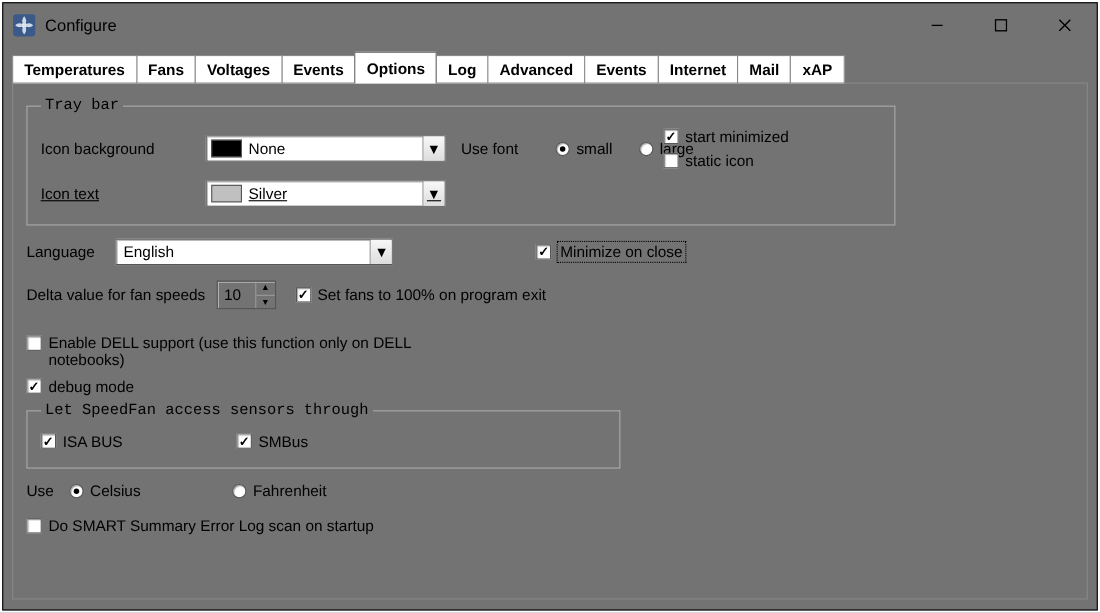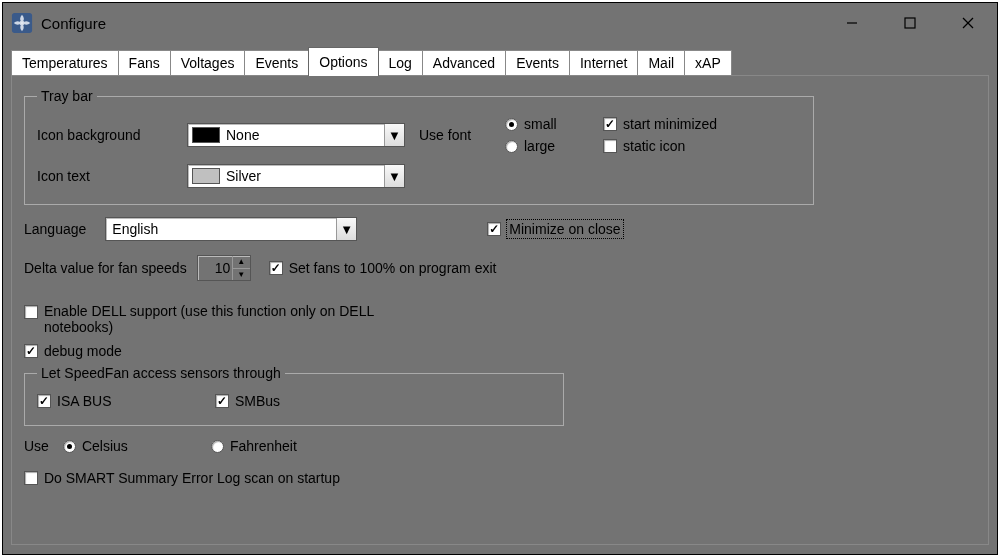--- a/index.html
+++ b/index.html
@@ -47,20 +47,21 @@
   align-items: center;
   justify-content: center;
   font-size: 18px;
 }
 .tabs {
   display: flex;
   padding: 0 8px;
   margin-top: 4px;
   border-bottom: none;
   align-items: flex-end;
+  font-weight: bold;
 }
 .tab {
   padding: 4px 10px 5px 10px;
   border: 1px solid #888;
   border-bottom: none;
   background: #fff;
   font-size: 14px;
   margin-right: -1px;
   position: relative;
   cursor: default;
@@ -81,20 +82,21 @@
   top: -1px;
 }
 fieldset {
   border: 1px solid #aaa;
   margin: 4px 0 12px 0;
   padding: 8px 12px 12px 12px;
 }
 legend {
   font-size: 14px;
   padding: 0 4px;
+  font-family: Liberation Mono, monospace;
 }
 .row {
   display: flex;
   align-items: center;
   margin: 4px 0;
 }
 .label {
   font-size: 14px;
 }
 .combo {
@@ -169,21 +171,21 @@
   display: inline-flex;
   align-items: stretch;
   border: 1px solid #555;
   height: 26px;
   box-shadow: inset 1px 1px 0 #bbb;
 }
 .spinner-val {
   width: 34px;
   display: flex;
   align-items: center;
-  padding-left: 17px;
+  padding-left: 6px;
   font-size: 14px;
 }
 .spinner-btns {
   width: 18px;
   display: flex;
   flex-direction: column;
   border-left: 1px solid #999;
 }
 .spinner-btns div {
   flex: 1;
@@ -254,21 +256,21 @@
 
       <div class="row">
         <span class="label" style="width:150px;">Icon background</span>
         <div class="combo" style="width:218px;">
           <div class="combo-swatch" style="background:#000;"></div>
           <span class="combo-text">None</span>
           <div class="combo-btn">▼</div>
         </div>
         <span class="label" style="margin-left:14px; width:86px;">Use font</span>
 
-        <div style="display:flex; flex-direction:column; gap:6px; width:98px;">
+        <div style="display:flex; gap:6px; width:98px;">
           <span class="radio">
             <span class="radio-dot sel"></span>
             <span>small</span>
           </span>
           <span class="radio">
             <span class="radio-dot"></span>
             <span>large</span>
           </span>
         </div>
 
@@ -277,21 +279,21 @@
             <span class="check-box">✓</span>
             <span>start minimized</span>
           </span>
           <span class="check">
             <span class="check-box"></span>
             <span>static icon</span>
           </span>
         </div>
       </div>
 
-      <div class="row" style="margin-top:10px;">
+      <div class="row" style="margin-top:10px;text-decoration:underline;">
         <span class="label" style="width:150px;">Icon text</span>
         <div class="combo" style="width:218px;align-items:center;">
           <div class="combo-swatch" style="background:#c0c0c0;"></div>
           <span class="combo-text">Silver</span>
           <div class="combo-btn">▼</div>
         </div>
       </div>
     </fieldset>
 
     <div class="row">

